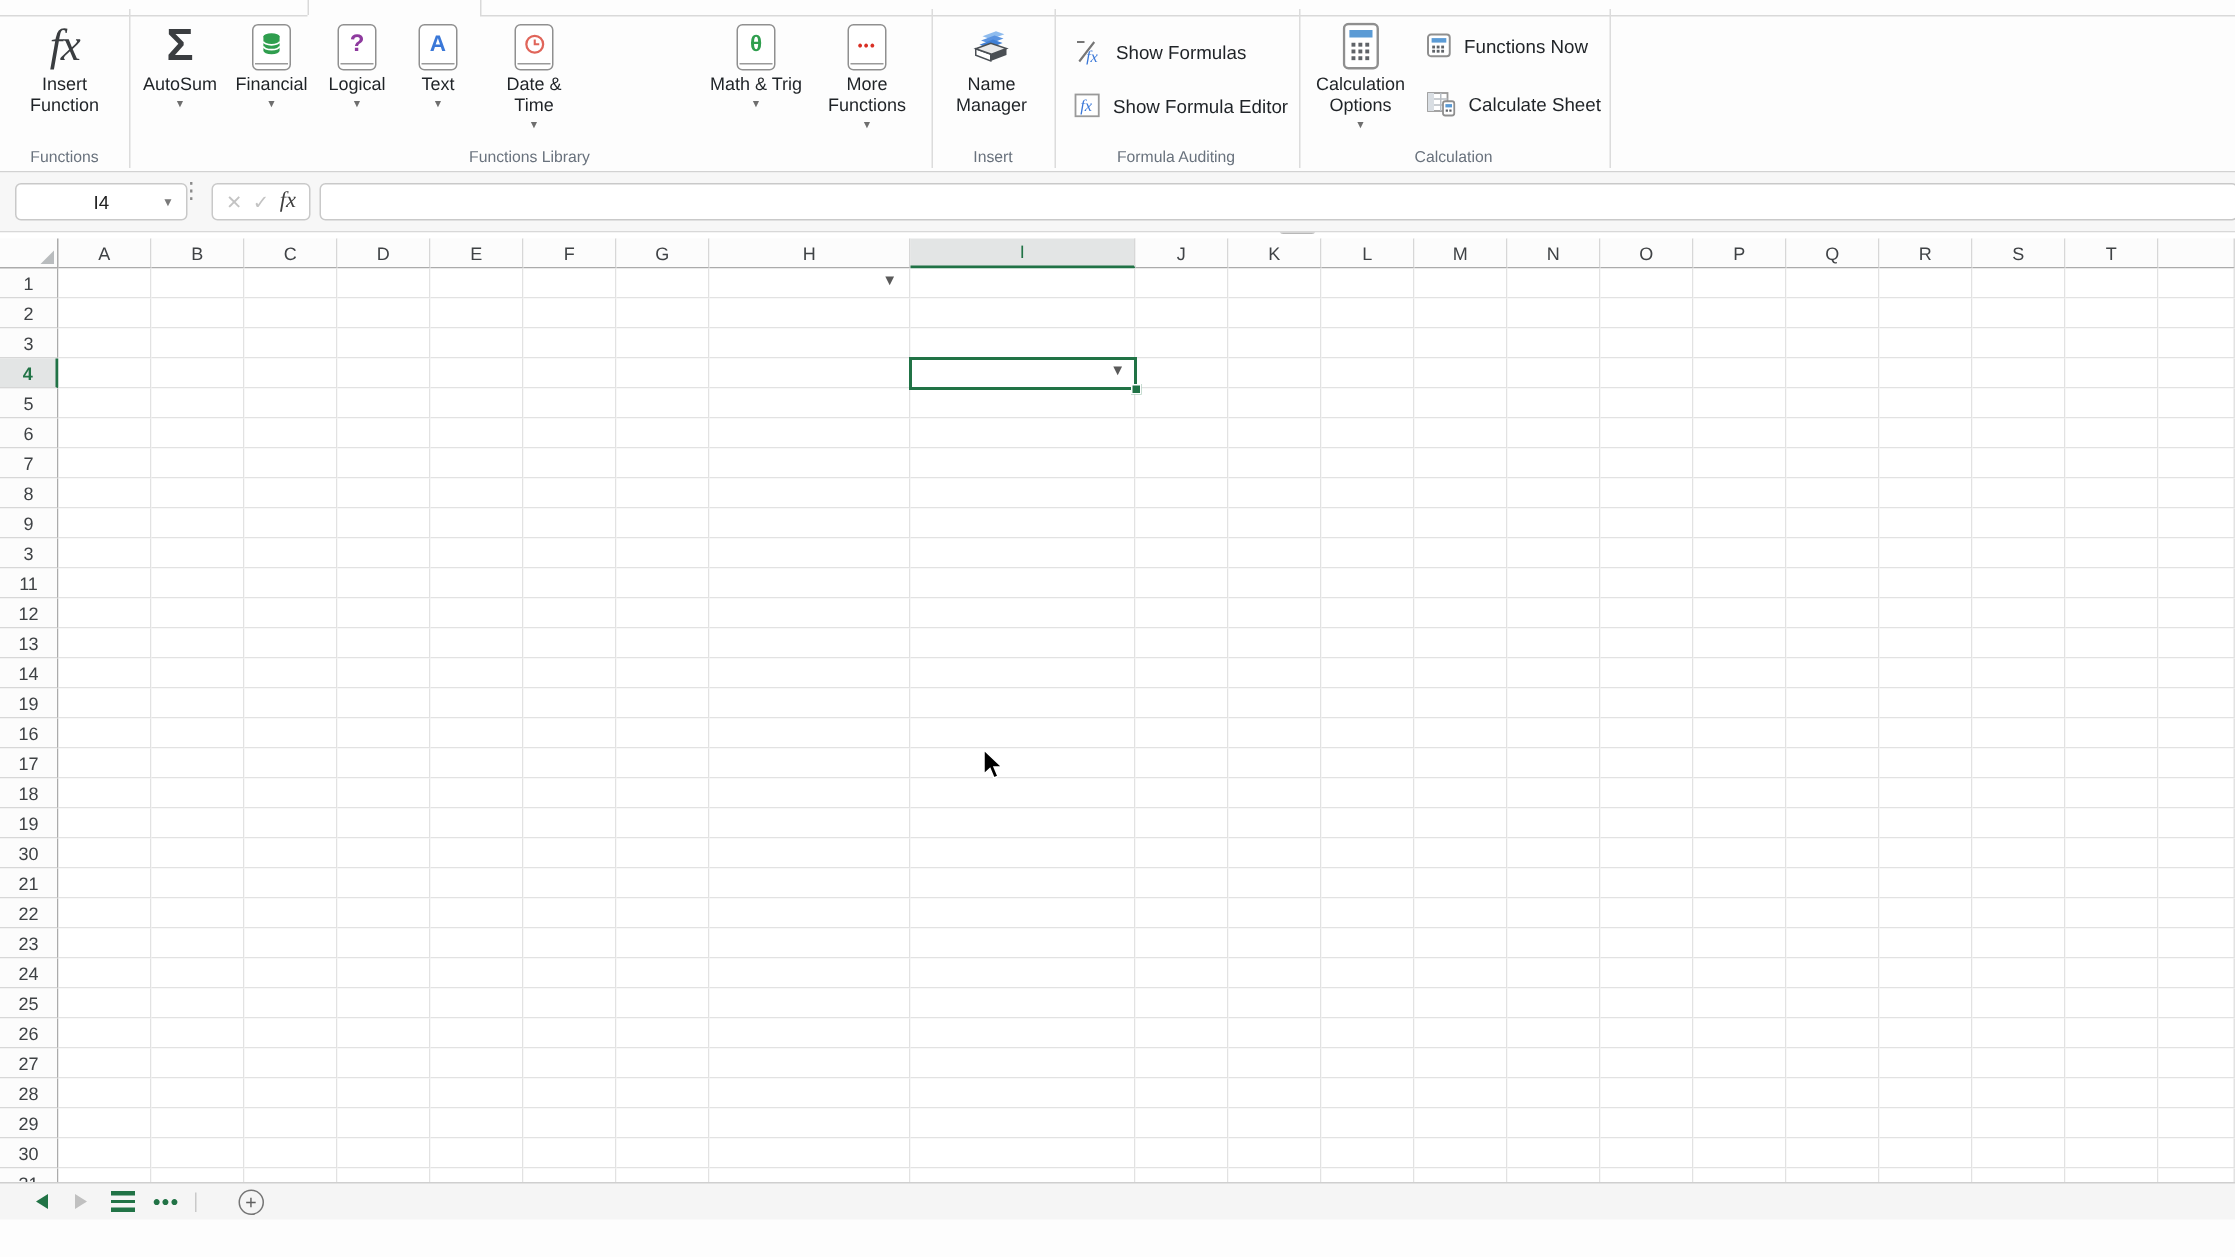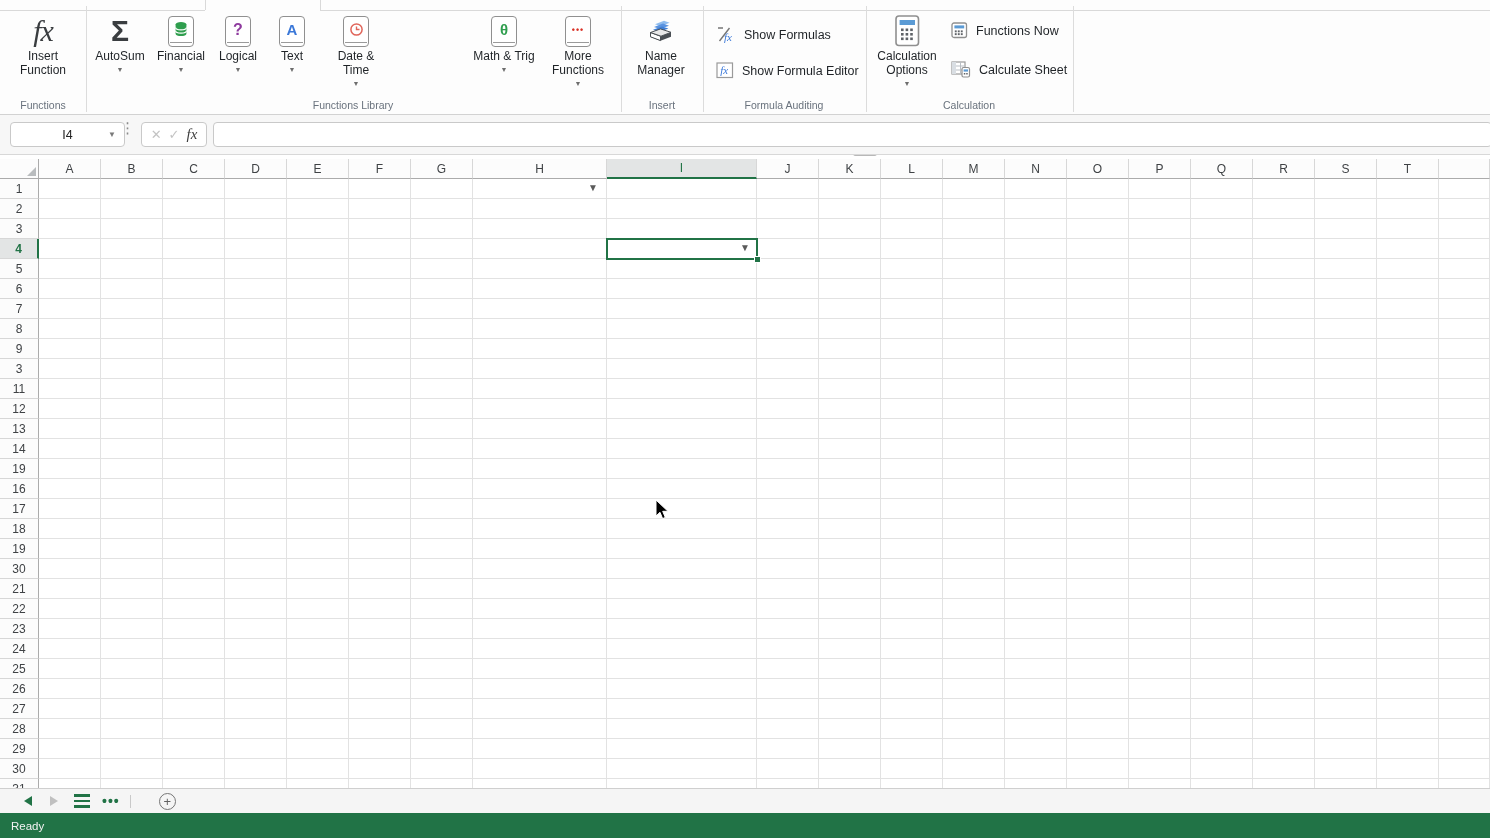--- a/index.html
+++ b/index.html
@@ -1075,16 +1075,13 @@
         <i></i>
         <i></i>
         <i></i>
       </div>
     <div class="nav-ic tab-dots" style="margin-left:12px">•••</div>
     <div class="tdiv" style="margin-left:10px"></div>
     <div id="add-sheet">+</div>
 
   </div>
 
-  <div id="statusbar">
-    <span class="txt">Ready</span>
-  </div>
 </div>
 
 </body></html>

